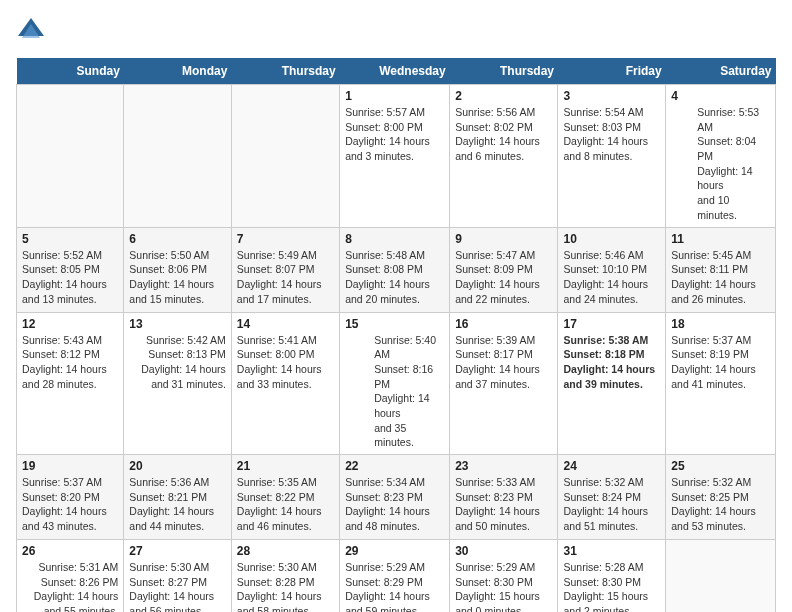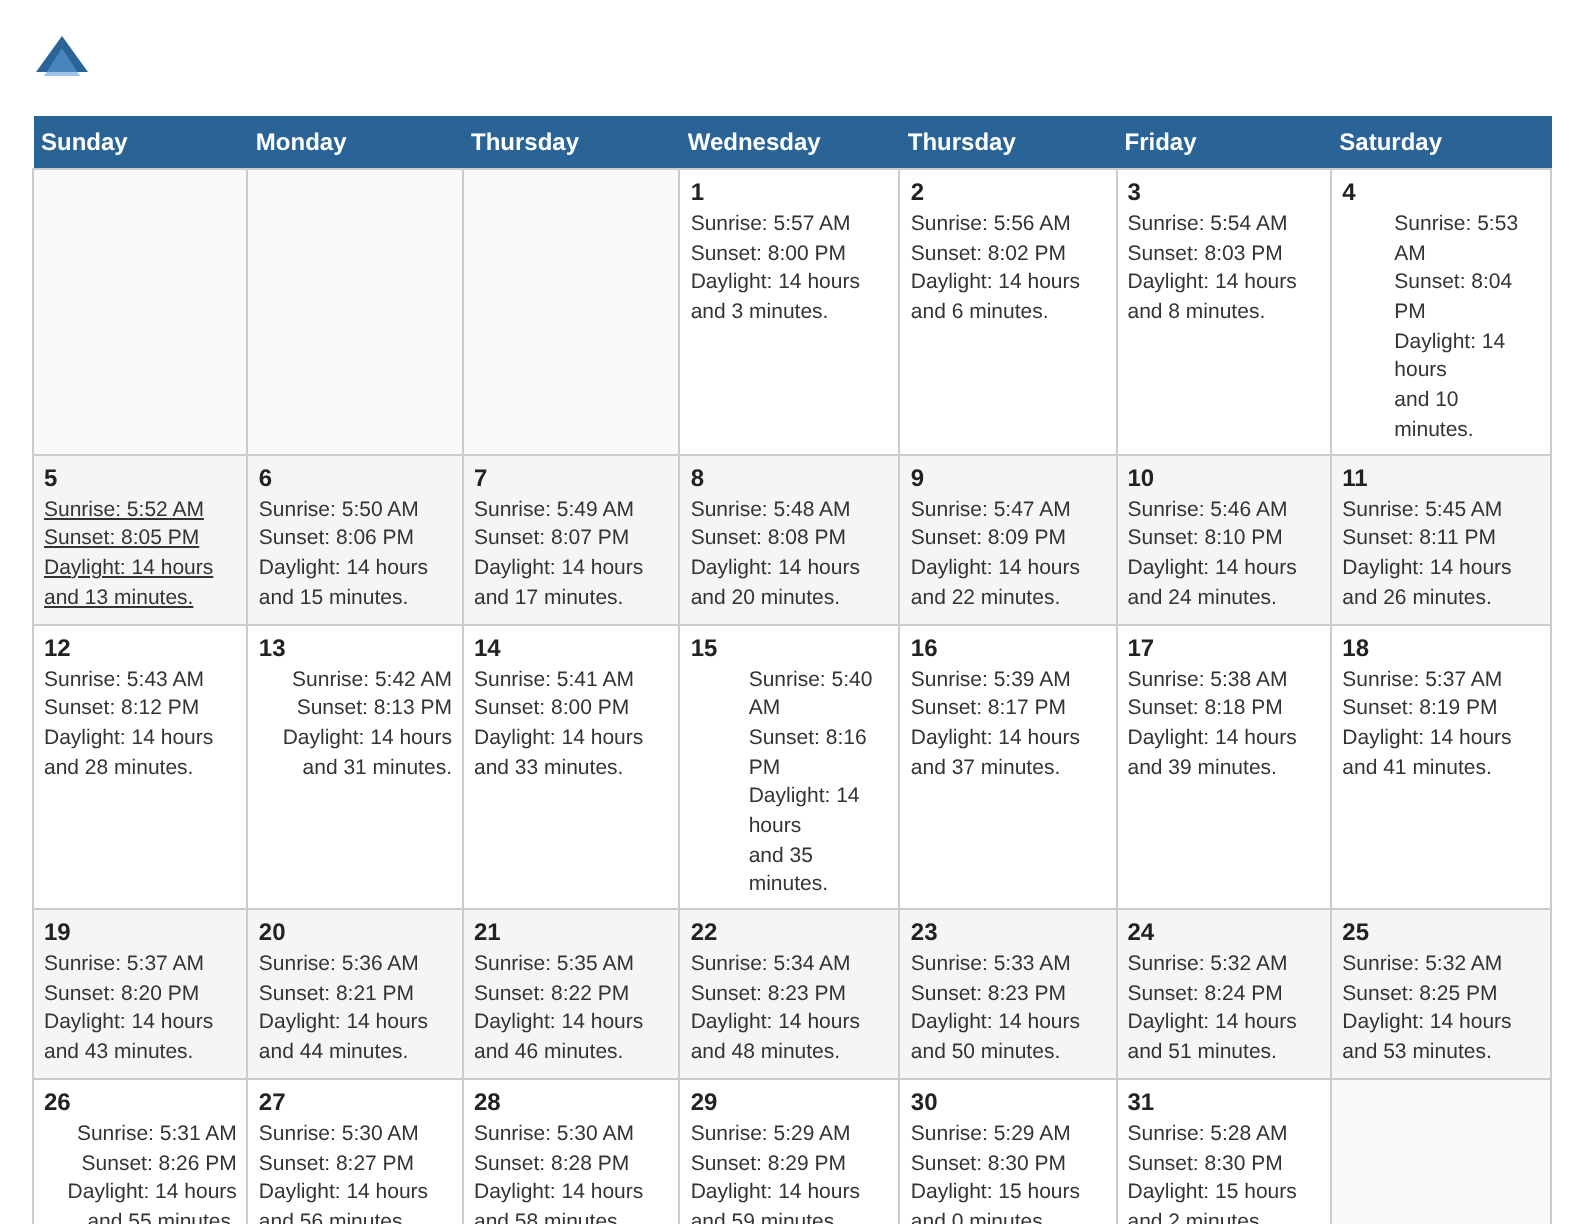--- a/index.html
+++ b/index.html
@@ -54,21 +54,21 @@
     }
     .calendar-table {
       width: 100%;
       border-collapse: collapse;
       font-size: 11px;
     }
     .calendar-table th {
       background-color: #2a6496;
       color: #fff;
       padding: 6px 4px;
-      text-align: left;
+      text-align: right;
       font-size: 12px;
       font-weight: bold;
     }
     .calendar-table td {
       border: 1px solid #ccc;
       vertical-align: top;
       padding: 4px 5px;
       width: 113px;
       min-height: 80px;
       height: 85px;
@@ -154,21 +154,21 @@
           <div class="day-number">4</div>
           <div class="day-info" style="white-space: pre-line; margin-left: 26px;">Sunrise: 5:53 AM
 Sunset: 8:04 PM
 Daylight: 14 hours
 and 10 minutes.</div>
         </td>
       </tr>
       <tr>
         <td>
           <div class="day-number">5</div>
-          <div class="day-info" style="white-space: pre-line; text-decoration: underline;">Sunrise: 5:52 AM
+          <div class="day-info" style="white-space: pre-line;">Sunrise: 5:52 AM
 Sunset: 8:05 PM
 Daylight: 14 hours
 and 13 minutes.</div>
         </td>
         <td>
           <div class="day-number">6</div>
           <div class="day-info" style="white-space: pre-line;">Sunrise: 5:50 AM
 Sunset: 8:06 PM
 Daylight: 14 hours
 and 15 minutes.</div>
@@ -190,21 +190,21 @@
         <td>
           <div class="day-number">9</div>
           <div class="day-info" style="white-space: pre-line;">Sunrise: 5:47 AM
 Sunset: 8:09 PM
 Daylight: 14 hours
 and 22 minutes.</div>
         </td>
         <td>
           <div class="day-number">10</div>
           <div class="day-info" style="white-space: pre-line;">Sunrise: 5:46 AM
-Sunset: 8:10 PM
+Sunset: 10:10 PM
 Daylight: 14 hours
 and 24 minutes.</div>
         </td>
         <td>
           <div class="day-number">11</div>
           <div class="day-info" style="white-space: pre-line;">Sunrise: 5:45 AM
 Sunset: 8:11 PM
 Daylight: 14 hours
 and 26 minutes.</div>
         </td>
@@ -240,21 +240,21 @@
         </td>
         <td>
           <div class="day-number">16</div>
           <div class="day-info" style="white-space: pre-line;">Sunrise: 5:39 AM
 Sunset: 8:17 PM
 Daylight: 14 hours
 and 37 minutes.</div>
         </td>
         <td>
           <div class="day-number">17</div>
-          <div class="day-info" style="white-space: pre-line;">Sunrise: 5:38 AM
+          <div class="day-info" style="white-space: pre-line; font-weight: bold;">Sunrise: 5:38 AM
 Sunset: 8:18 PM
 Daylight: 14 hours
 and 39 minutes.</div>
         </td>
         <td>
           <div class="day-number">18</div>
           <div class="day-info" style="white-space: pre-line;">Sunrise: 5:37 AM
 Sunset: 8:19 PM
 Daylight: 14 hours
 and 41 minutes.</div>

